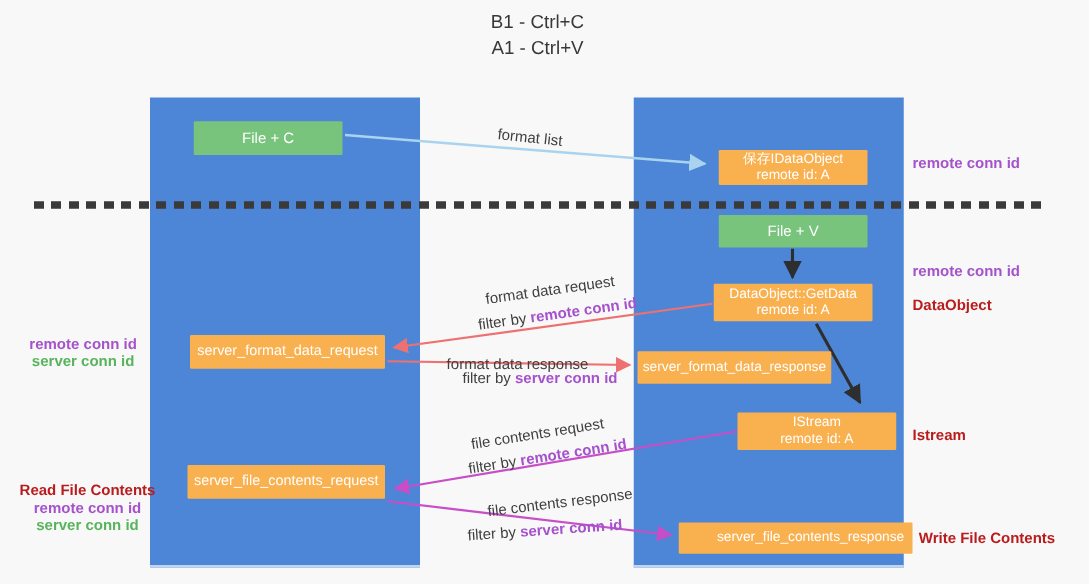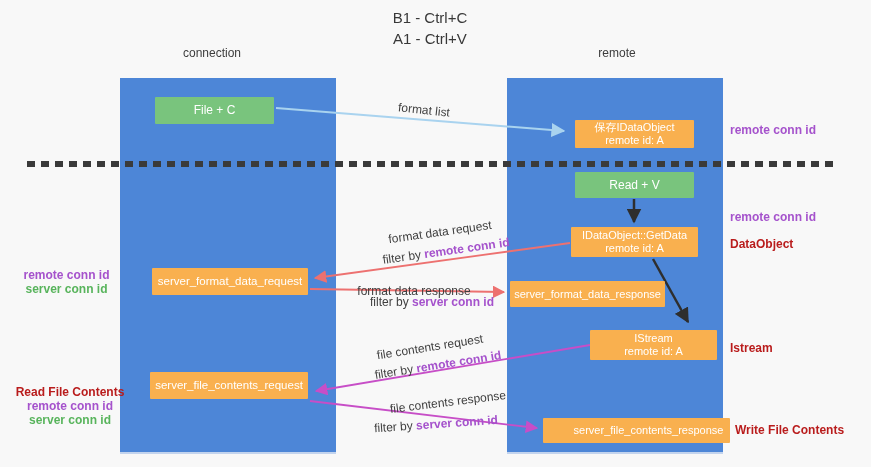--- a/index.html
+++ b/index.html
@@ -56,24 +56,22 @@
 <body>
 
 <div id="stage">
 
   <div class="title">
     <div>B1 - Ctrl+C</div>
     <div>A1 - Ctrl+V</div>
   </div>
 
   <div class="col-header" style="left:132px;top:46px;">
-    <div>connection</div>
   </div>
   <div class="col-header" style="left:537px;top:46px;">
-    <div>remote</div>
   </div>
 
   <div class="lifeline" style="left:120px;"></div>
   <div class="lifeline" style="left:507px;"></div>
 
   <div class="dashline"></div>
 
   <svg id="arrows" width="871" height="467">
     <defs>
       <marker id="mb" viewBox="0 0 10 10" refX="9" refY="5" markerWidth="7" markerHeight="7" orient="auto">
@@ -101,25 +99,25 @@
   <div class="node green" style="left:155px;top:97px;width:119px;height:27px;font-size:12px;">
     <div>File + C</div>
   </div>
 
   <div class="node orange" style="left:575px;top:120px;width:119px;height:28px;font-size:11px;">
     <div>保存IDataObject</div>
     <div>remote id: A</div>
   </div>
 
   <div class="node green" style="left:575px;top:172px;width:119px;height:26px;font-size:12px;">
-    <div>Read + V</div>
+    <div>File + V</div>
   </div>
 
   <div class="node orange" style="left:571px;top:227px;width:127px;height:30px;font-size:11px;">
-    <div>IDataObject::GetData</div>
+    <div>DataObject::GetData</div>
     <div>remote id: A</div>
   </div>
 
   <div class="node orange" style="left:152px;top:268px;width:156px;height:27px;">
     <div>server_format_data_request</div>
   </div>
 
   <div class="node orange" style="left:510px;top:281px;width:155px;height:26px;font-size:11px;">
     <div>server_format_data_response</div>
   </div>

